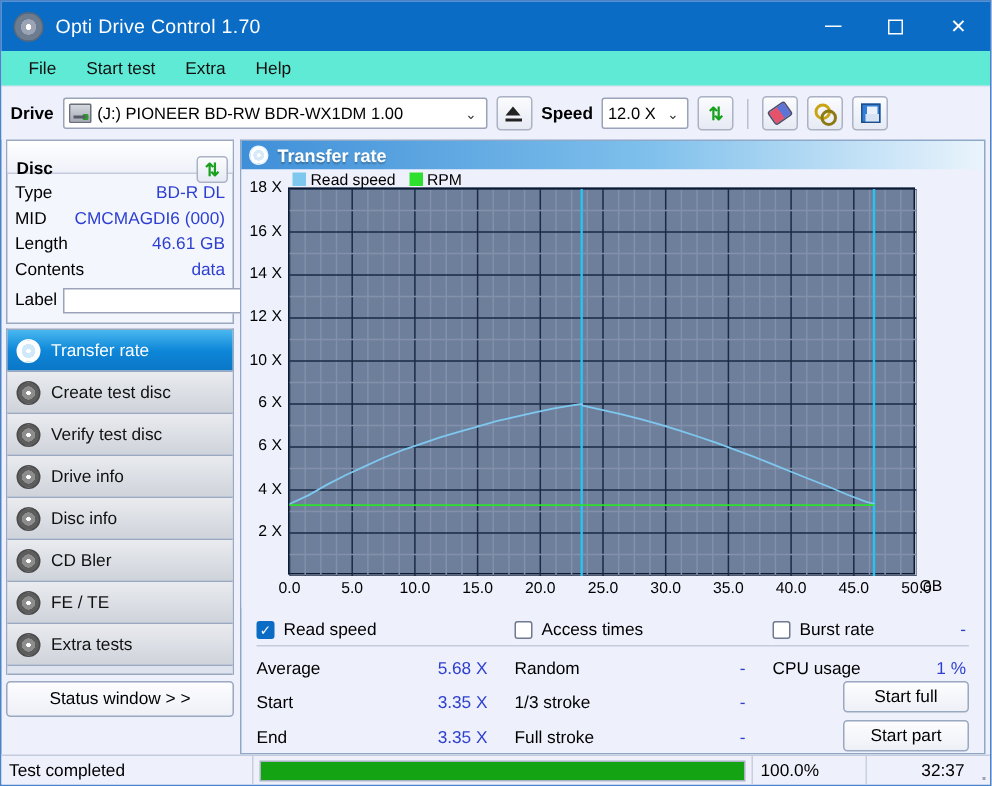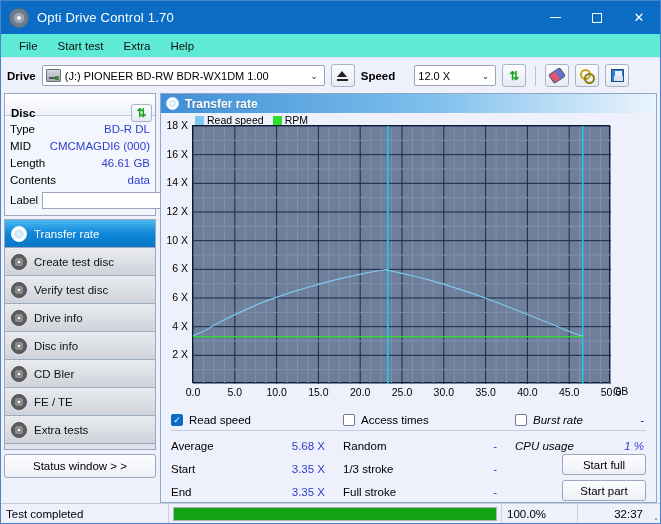--- a/index.html
+++ b/index.html
@@ -34,21 +34,21 @@
              padding-left:8px; flex:0 0 auto; border-bottom:1px solid #dfe3f2; }
   .menu-item { padding:3px 10px; font-size:11.5px; color:#101010; }
 
   
   .drivebar { height:35px; background:#eef0fc; display:flex; align-items:center;
               padding:0 6px; flex:0 0 auto; gap:6px; }
   .lbl-bold { font-weight:bold; font-size:11.5px; }
   .combo { height:21px; background:#fff; border:1px solid #9aa3b8; border-radius:2px;
            display:flex; align-items:center; padding:0 2px 0 3px; position:relative; }
   .combo.drive { width:283px; }
-  .combo.speed { width:82px;margin-left:13px; }
+  .combo.speed { width:58px; }
   .combo .txt { font-size:11px; white-space:nowrap; overflow:hidden; }
   .combo .chev { margin-left:auto; padding:0 4px; font-size:9px; color:#333; }
   .drv-ico { width:15px; height:13px; margin-right:4px; position:relative; flex:0 0 auto;
              background:linear-gradient(#d6d8de,#a7abb6); border:1px solid #6a6f7c; border-radius:1px; }
   .drv-ico:after { content:""; position:absolute; left:2px; bottom:2px; width:8px; height:2px;
                    background:#555a66; }
   .drv-ico:before { content:""; position:absolute; right:1px; bottom:1px; width:4px; height:4px;
                     background:#2e9a2e; border-radius:1px; }
   .tbtn { width:24px; height:23px; background:linear-gradient(#fbfcfe,#e6eaf3);
           border:1px solid #aab2c4; border-radius:3px; display:flex; align-items:center;
@@ -137,21 +137,21 @@
   .ylabels span { position:absolute; right:4px; transform:translateY(-50%);
                   font-size:10.5px; white-space:nowrap;margin-left:44px; }
   .xlabels { position:absolute; left:0; top:272px; width:100%; height:16px; }
   .xlabels span { position:absolute; transform:translateX(-50%); font-size:10.5px; white-space:nowrap; }
   .xunit { position:absolute; font-size:10.5px; }
 
   
   .stats { flex:1 1 auto; padding:7px 10px 4px 10px; position:relative; }
   .stat-cols { display:flex; }
   .scol { width:172px; flex:0 0 auto; }
-  .scol.c3 { width:auto; flex:1 1 auto;font-style:italic; }
+  .scol.c3 { width:auto; flex:1 1 auto; }
   .srow { display:flex; align-items:center; height:23px; font-size:11.5px; }
   .srow .k { flex:0 0 auto; }
   .srow .v { margin-left:auto; color:#2d3fd0; padding-right:18px; }
   .scol.c3 .srow .v { padding-right:2px; }
   .chk-row { display:flex; align-items:center; gap:6px; height:19px;
              border-bottom:1px solid #c3cbdc; margin-bottom:3px; padding-bottom:2px; }
   .chk { width:12px; height:12px; border:1px solid #6f7a90; background:#fff; border-radius:2px;
          display:flex; align-items:center; justify-content:center; flex:0 0 auto; }
   .chk.on { background:#0a6cc4; border-color:#0a6cc4; color:#fff; font-size:9px; }
   .chk-row .v { margin-left:auto; color:#2d3fd0; padding-right:18px; }

